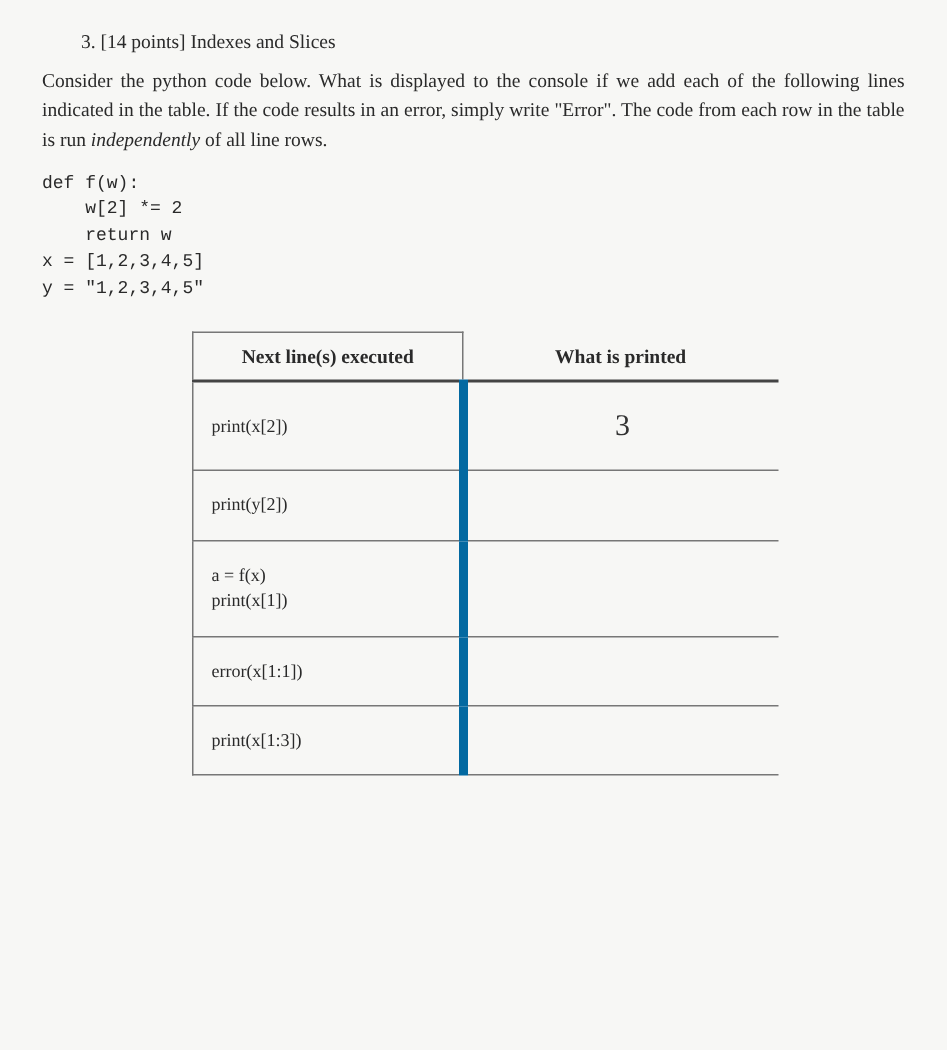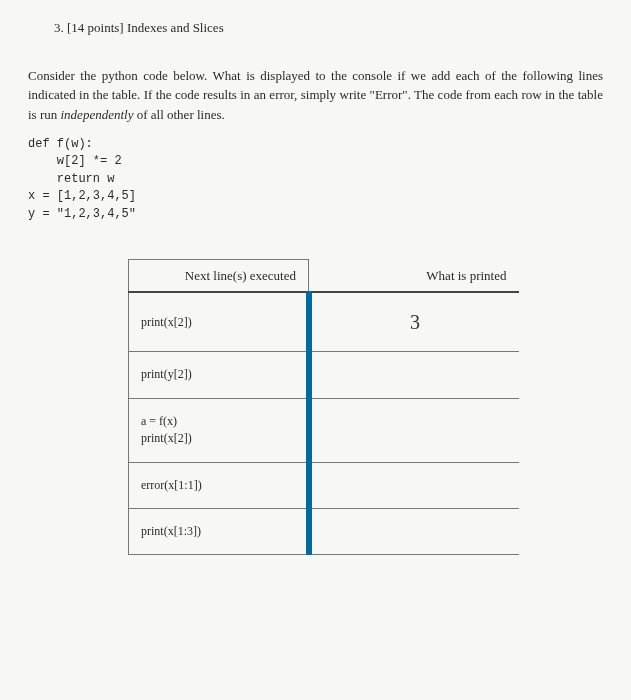--- a/index.html
+++ b/index.html
@@ -7,47 +7,47 @@
       width: 631px;
       height: 700px;
       background: #f7f7f5;
       font-family: Georgia, 'Times New Roman', serif;
       color: #2a2a2a;
       padding: 18px 28px;
       font-size: 13px;
       line-height: 1.5;
     }
     .heading {
-      margin-bottom: 28px;
+      margin-bottom: 6px;
       font-size: 13px;
       text-indent: 26px;
       font-family: Liberation Serif, serif;
     }
     .intro {
       margin-bottom: 12px;
       text-align: justify;
     }
     .intro em { font-style: italic; }
     .codeblock {
       font-family: 'Courier New', monospace;
       font-size: 12px;
       white-space: pre;
-      margin-bottom: 36px;
+      margin-bottom: 20px;
       line-height: 1.45;
     }
     .table-wrap {
       margin-left: 100px;
     }
     table {
       border-collapse: collapse;
     }
     th {
-      font-weight: normal;
+      font-weight: bold;
       padding: 6px 12px;
-      text-align: right;
+      text-align: center;
       border-bottom: 2.5px solid #444;
       font-family: Georgia, serif;
     }
     th.left-head {
       border: 1px solid #777;
       border-bottom: 2.5px solid #444;
       width: 180px;
     }
     th.right-head {
       width: 210px;
@@ -74,21 +74,21 @@
       font-size: 20px;
       color: #333;
     }
   </style>
 </head>
 <body>
 
 <div class="heading">3. [14 points] Indexes and Slices</div>
 
 <p class="intro">
-  <span>Consider the python code below. What is displayed to the console if we add each of the following lines indicated in the table. If the code results in an error, simply write "Error". The code from each row in the table is run </span><em>independently</em><span> of all other lines.</span>
+  <span>Consider the python code below. What is displayed to the console if we add each of the following lines indicated in the table. If the code results in an error, simply write "Error". The code from each row in the table is run </span><em>independently</em><span> of all line rows.</span>
 </p>
 
 <div class="codeblock"><span>def f(w):</span>
 <span>    w[2] *= 2</span>
 <span>    return w</span>
 <span>x = [1,2,3,4,5]</span>
 <span>y = "1,2,3,4,5"</span></div>
 
 <div class="table-wrap">
   <table>
@@ -102,21 +102,21 @@
       <tr>
         <td class="code-cell">print(x[2])</td>
         <td class="answer-cell">3</td>
       </tr>
       <tr>
         <td class="code-cell">print(y[2])</td>
         <td class="answer-cell"></td>
       </tr>
       <tr>
         <td class="code-cell">a = f(x)
-print(x[2])</td>
+print(x[1])</td>
         <td class="answer-cell"></td>
       </tr>
       <tr>
         <td class="code-cell">error(x[1:1])</td>
         <td class="answer-cell"></td>
       </tr>
       <tr>
         <td class="code-cell">print(x[1:3])</td>
         <td class="answer-cell"></td>
       </tr>

